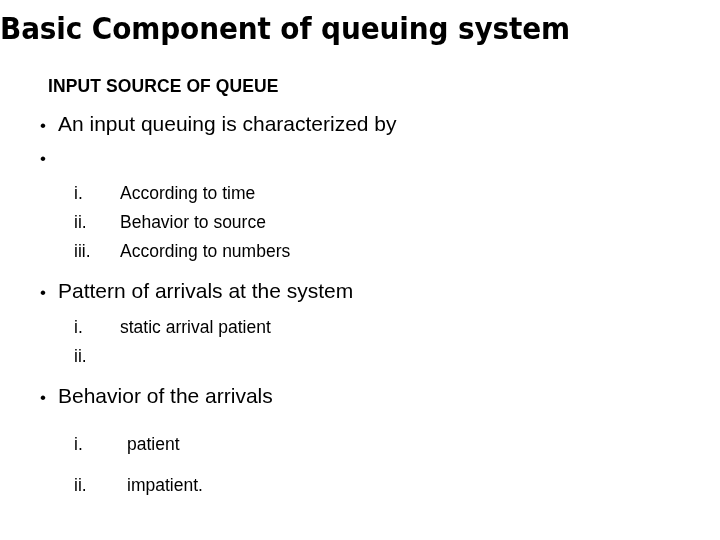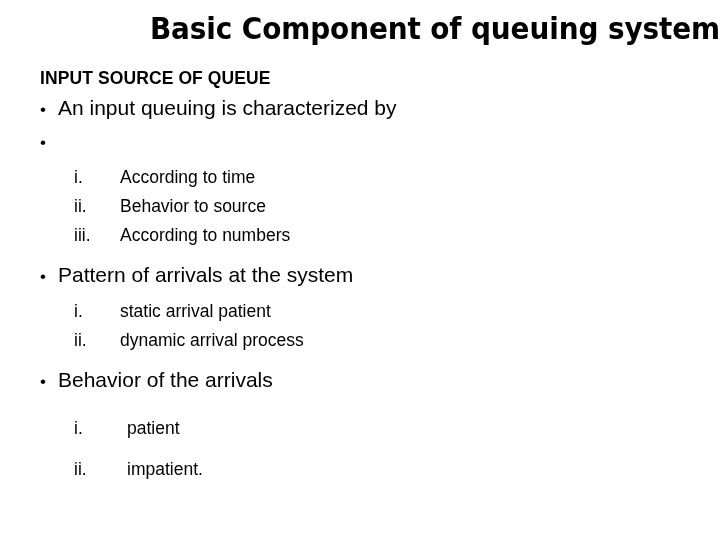--- a/index.html
+++ b/index.html
@@ -22,21 +22,21 @@
     height: 540px;
     background: #ffffff;
   }
 
   
   #slide-title {
     position: absolute;
     left: 0;
     top: 9px;
     width: 720px;
-    text-align: right;
+    text-align: left;
     font-family: "DejaVu Sans Condensed", "Liberation Sans Narrow", "Liberation Sans", sans-serif;
     font-weight: bold;
     font-size: 31px;
     line-height: 38px;
     letter-spacing: -0.1px;
     white-space: nowrap;
     color: #000000;
   }
 
   
@@ -47,21 +47,21 @@
     width: 640px;
   }
 
   .heading-line {
     font-family: "Liberation Sans", sans-serif;
     font-weight: bold;
     font-size: 17.5px;
     line-height: 25px;
     letter-spacing: 0.1px;
     color: #000000;
-    margin: 0;
+    margin: 8px;
     padding: 0;
   }
 
   
   .bullet-row {
     display: flex;
     align-items: baseline;
     font-family: "Liberation Sans", sans-serif;
     font-weight: normal;
     font-size: 21px;
@@ -159,21 +159,20 @@
       <span class="bullet-text">Pattern of arrivals at the system</span>
     </div>
     <div class="gap-small"></div>
     <div class="roman-list">
       <div class="roman-row">
         <span class="roman-num">i.</span>
         <span class="roman-text">static arrival patient</span>
       </div>
       <div class="roman-row">
         <span class="roman-num">ii.</span>
-        <span class="roman-text">dynamic arrival process</span>
       </div>
     </div>
 
     <div class="gap-before-bullet"></div>
 
     <div class="bullet-row">
       <span class="bullet-glyph">•</span>
       <span class="bullet-text">Behavior of the arrivals</span>
     </div>
     <div class="gap-small"></div>

